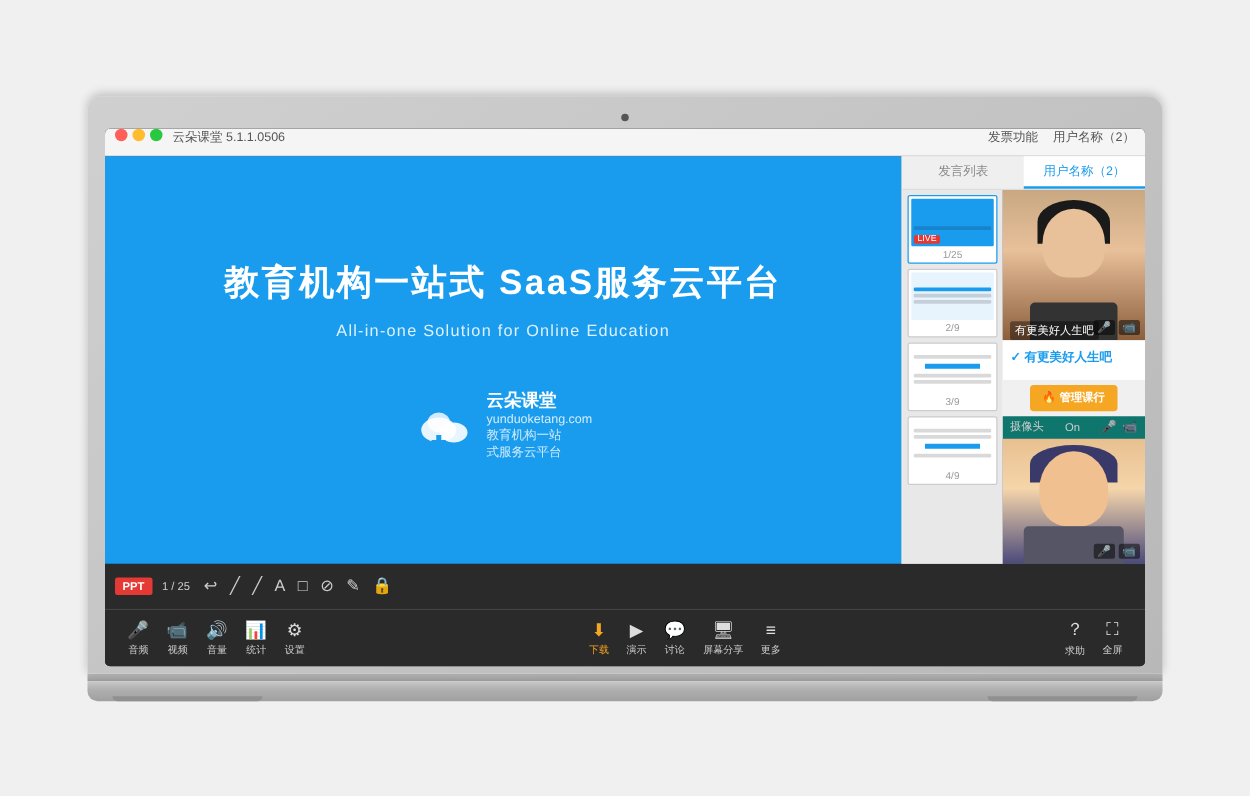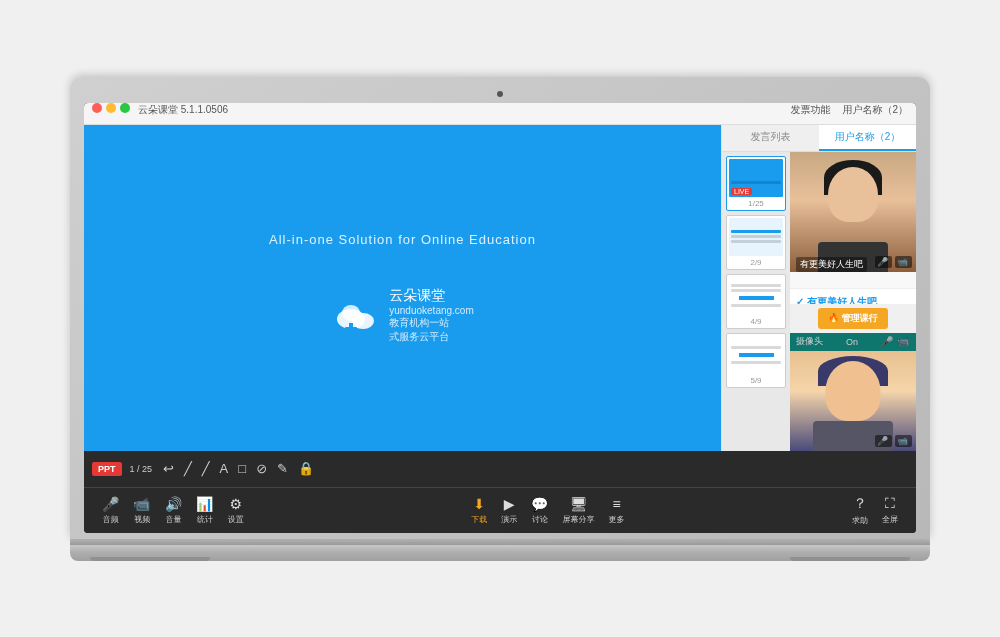--- a/index.html
+++ b/index.html
@@ -136,21 +136,21 @@
     }
 
     .logo-text-block {
       display: flex;
       flex-direction: column;
     }
 
     .logo-name {
       color: #fff;
       font-size: 14px;
-      font-weight: normal;
+      font-weight: bold;
     }
 
     .logo-url {
       color: rgba(255,255,255,0.8);
       font-size: 10px;
     }
 
     .logo-tagline {
       color: rgba(255,255,255,0.8);
       font-size: 10px;
@@ -262,21 +262,21 @@
     }
 
     .rp-content {
       display: flex;
       flex: 1;
       overflow: hidden;
     }
 
     
     .slide-thumbs {
-      width: 68px;
+      width: 80px;
       background: #e8e8e8;
       overflow-y: auto;
       display: flex;
       flex-direction: column;
       gap: 4px;
       padding: 4px;
     }
 
     .thumb-item {
       background: #fff;
@@ -408,21 +408,20 @@
       border-radius: 2px;
     }
 
     .chat-area {
       flex: 1;
       background: #fff;
       border-top: 1px solid #eee;
       padding: 6px;
       overflow-y: auto;
       font-size: 10px;
-      margin-top: 16px;
     }
 
     .chat-msg {
       margin-bottom: 6px;
       color: #555;
     }
 
     .chat-sender {
       color: #1a9cee;
       font-weight: bold;
@@ -572,20 +571,21 @@
         <span class="window-title">云朵课堂 5.1.1.0506</span>
         <div class="window-title-right">
           <span>发票功能</span>
           <span>用户名称（2）</span>
         </div>
       </div>
 
       <div class="app-body">
 
         <div class="slide-area">
+          <div class="slide-main-text">教育机构一站式  SaaS服务云平台</div>
           <div class="slide-sub-text">All-in-one Solution for Online Education</div>
           <div class="slide-logo-area">
 
             <svg class="cloud-logo-icon" viewBox="0 0 48 36" fill="none" xmlns="http://www.w3.org/2000/svg">
               <ellipse cx="20" cy="22" rx="14" ry="10" fill="white" opacity="0.9"></ellipse>
               <ellipse cx="32" cy="24" rx="11" ry="8" fill="white" opacity="0.9"></ellipse>
               <ellipse cx="20" cy="16" rx="9" ry="8" fill="white" opacity="0.8"></ellipse>
               <rect x="18" y="26" width="4" height="8" fill="#1a9cee"></rect>
               <rect x="14" y="30" width="12" height="3" rx="1" fill="#1a9cee"></rect>
             </svg>
@@ -625,43 +625,44 @@
                 <div class="thumb-inner" style="background:#e8f4fd;">
                   <div class="thumb-slide-lines">
                     <div class="thumb-line blue"></div>
                     <div class="thumb-line"></div>
                     <div class="thumb-line"></div>
                   </div>
                 </div>
                 <div class="thumb-number">2/9</div>
               </div>
 
-
               <div class="thumb-item">
                 <div class="thumb-inner white-bg">
                   <div class="thumb-slide-lines">
                     <div class="thumb-line"></div>
-                    <div class="thumb-line"></div>
                     <div class="thumb-blue-bar"></div>
                     <div class="thumb-line"></div>
+                    <div class="thumb-line"></div>
                   </div>
                 </div>
-                <div class="thumb-number">4/9</div>
+                <div class="thumb-number">3/9</div>
               </div>
 
               <div class="thumb-item">
                 <div class="thumb-inner white-bg">
                   <div class="thumb-slide-lines">
                     <div class="thumb-line"></div>
+                    <div class="thumb-line"></div>
                     <div class="thumb-blue-bar"></div>
                     <div class="thumb-line"></div>
                   </div>
                 </div>
-                <div class="thumb-number">5/9</div>
-              </div>
+                <div class="thumb-number">4/9</div>
+              </div>
+
             </div>
 
             <div class="user-area">
 
               <div class="user-video-top">
                 <div class="person-silhouette-1">
                   <div class="person-hair-1"></div>
                   <div class="person-face-1"></div>
                   <div class="person-body-1"></div>
                 </div>

